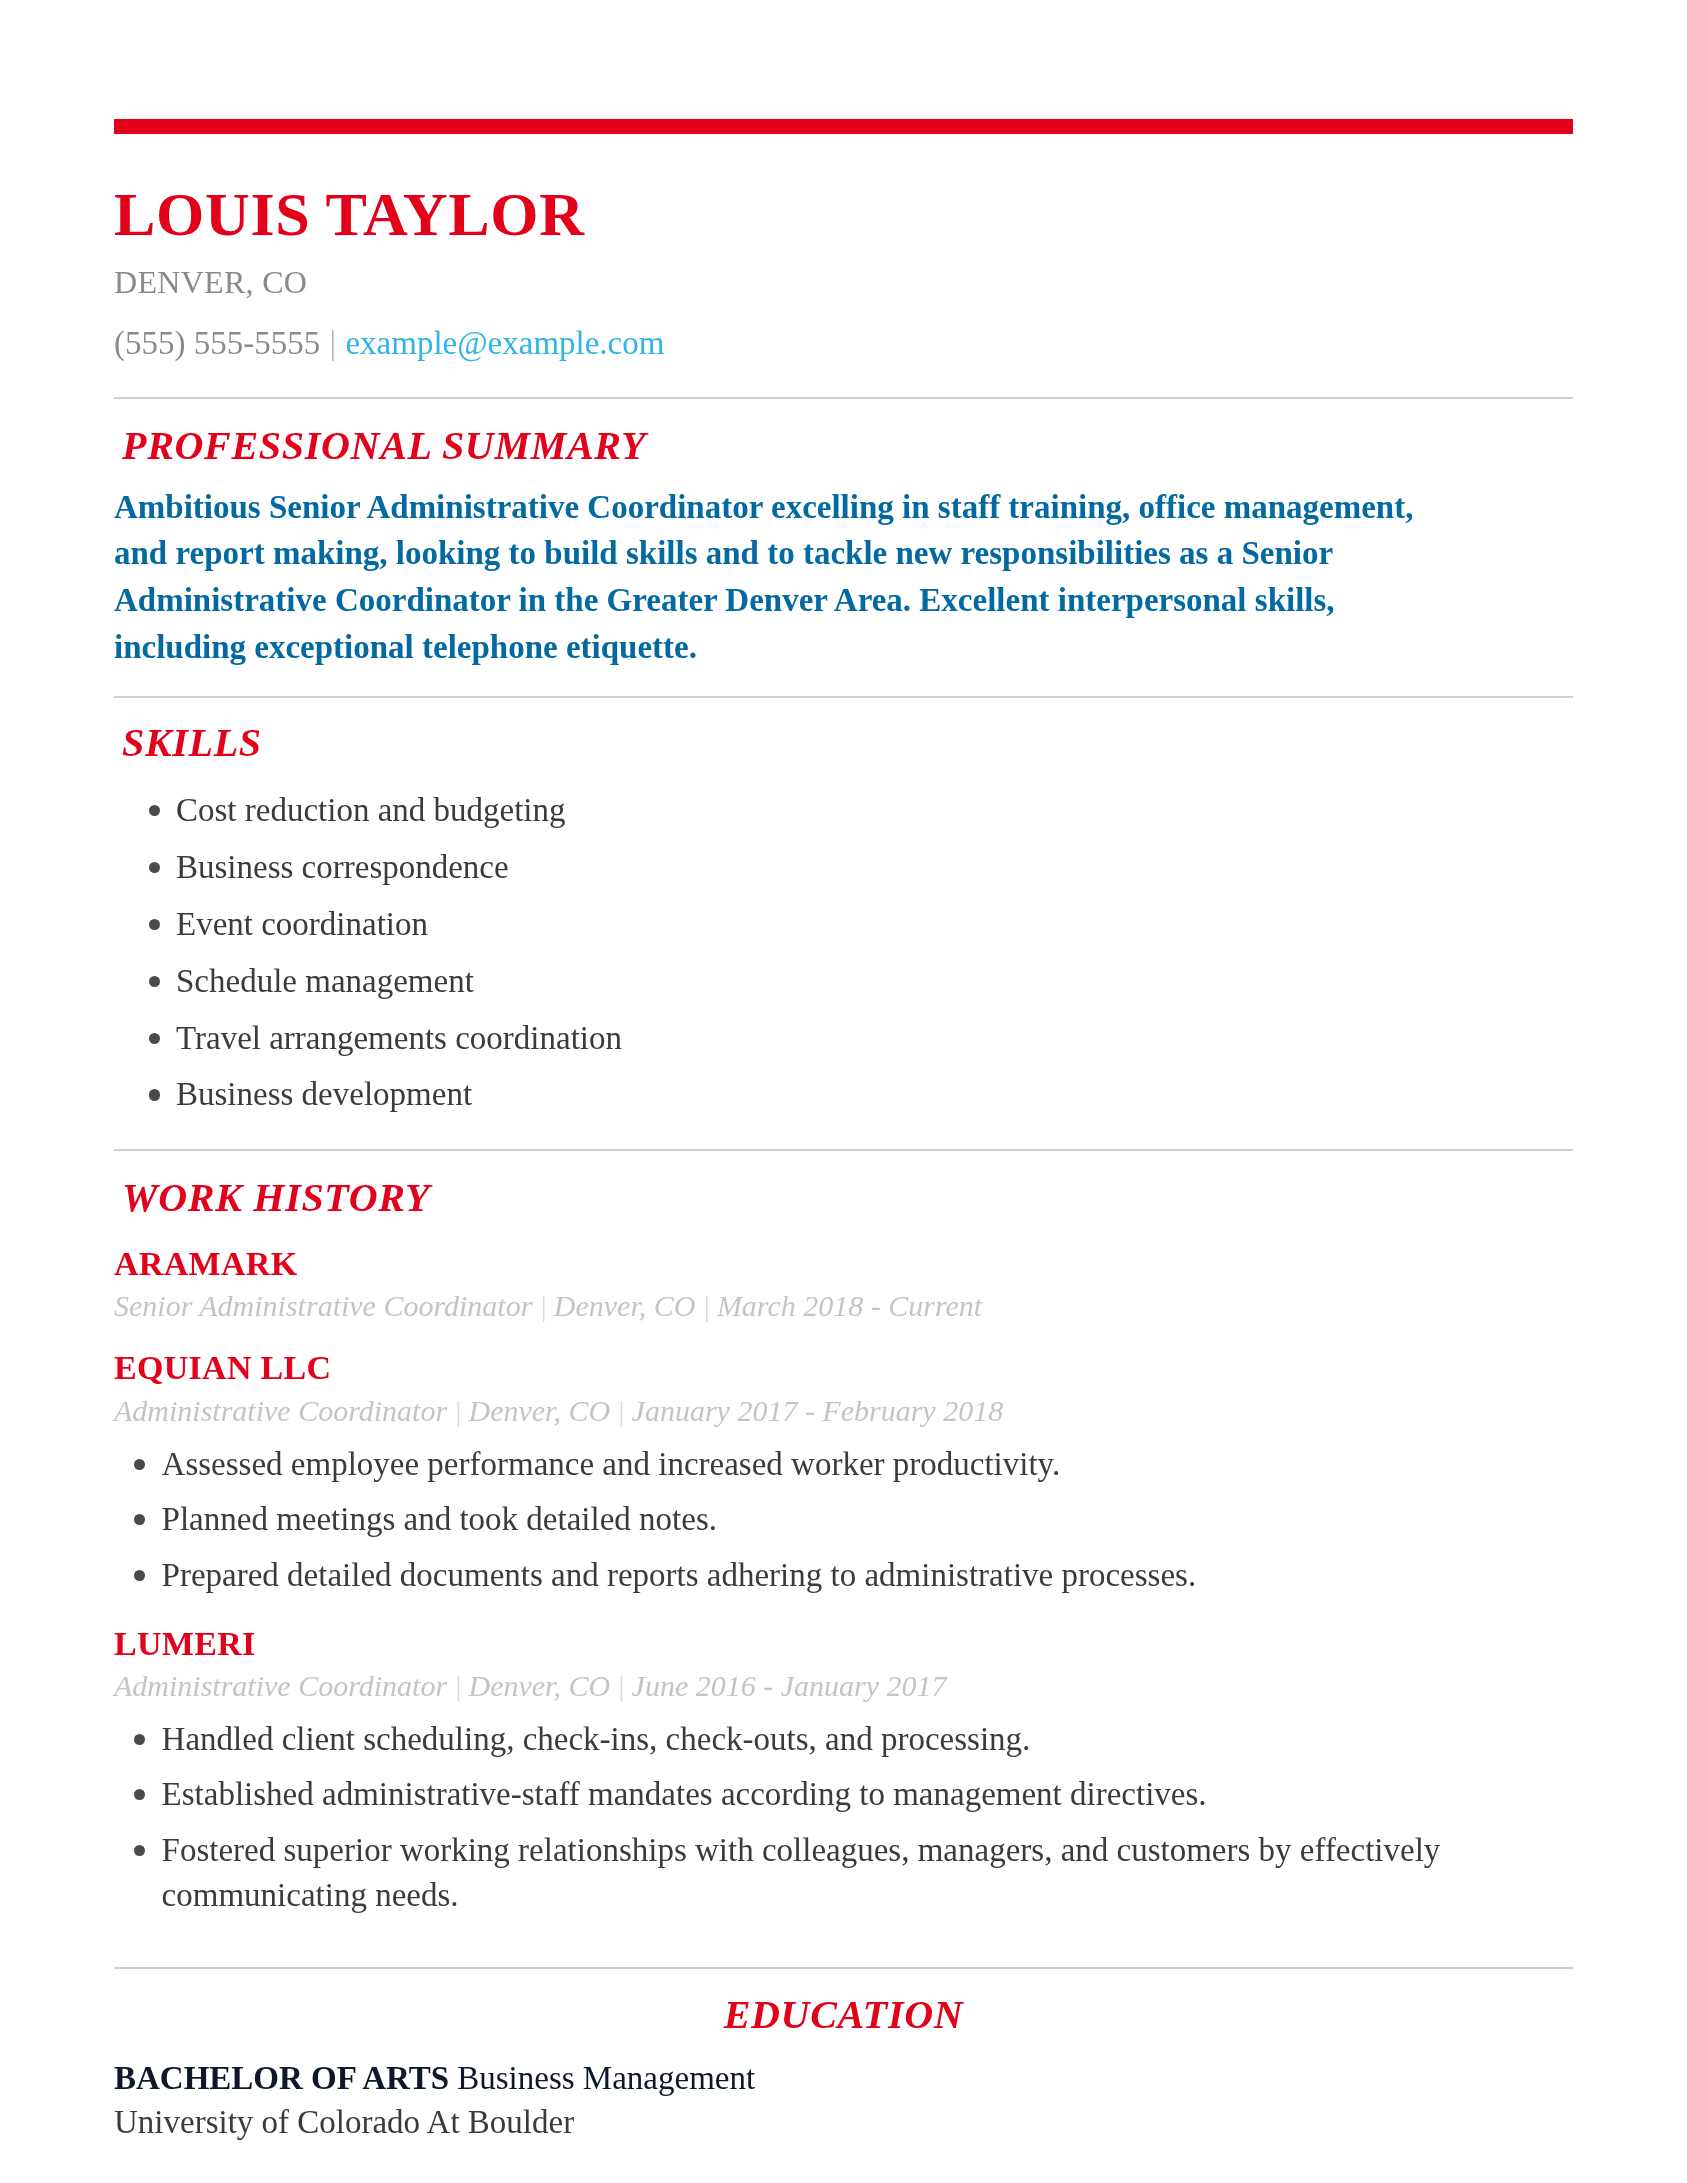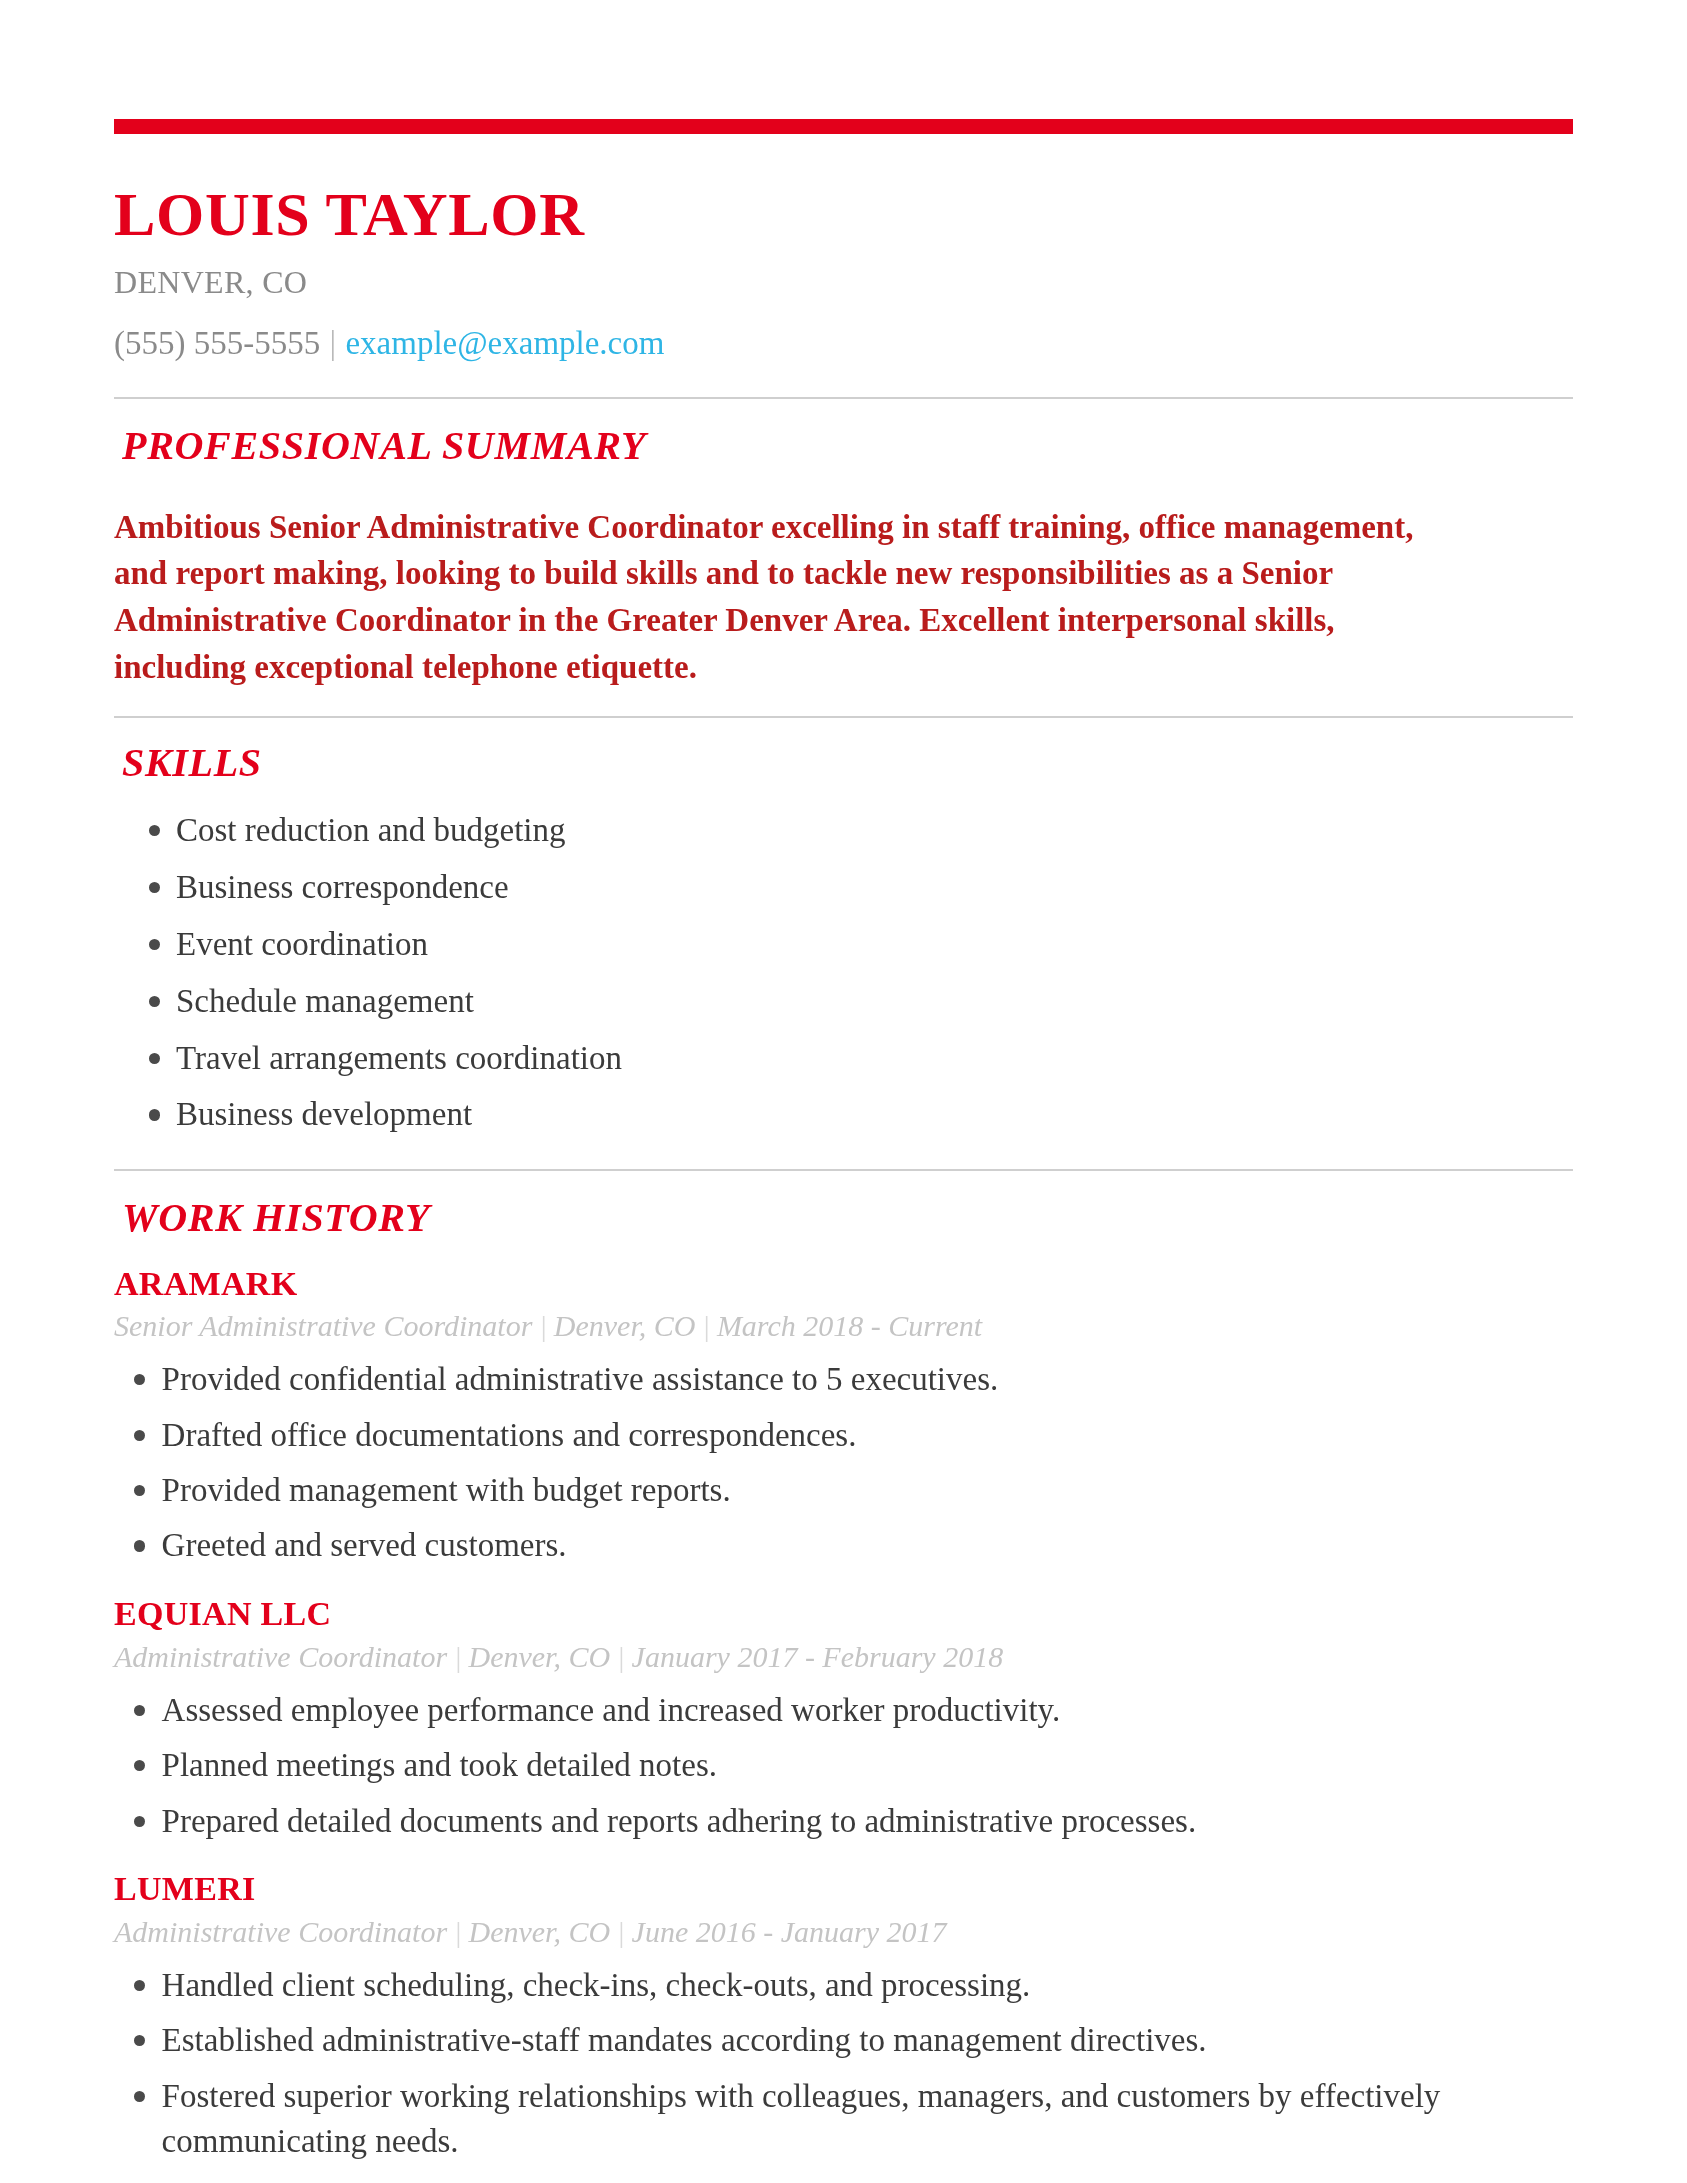--- a/index.html
+++ b/index.html
@@ -103,25 +103,25 @@
   .sec-summary .section-title { margin-top: 26.5px; }
   .sec-skills    { margin-top: 9.3px; }
   .sec-skills .section-title { margin-top: 25px; }
   .sec-work      { margin-top: 9.3px; }
   .sec-work .section-title { margin-top: 26.5px; }
   .sec-education { margin-top: 9.3px; }
   .sec-education .section-title { margin-top: 26.5px; text-align: center; }
 
   
   .summary-text {
-    margin-top: 38px;
+    margin-top: 18px;
     font-size: 33px;
     line-height: 1.42;
     font-weight: 700;
-    color: #b91c1c;
+    color: #0369a1;
     max-width: 1317px;
   }
 
   
   .skills-grid {
     margin-top: 25px;
     display: flex;
     flex-direction: column;
     padding-left: 28px;
   }
@@ -278,26 +278,20 @@
     <div class="divider div-before-work"></div>
 
     <div class="section sec-work">
       <div class="section-title">WORK HISTORY</div>
 
       <div class="job">
         <div class="company">ARAMARK</div>
         <div class="job-meta">
           <span>Senior Administrative Coordinator</span><span class="meta-sep">|</span><span>Denver, CO</span><span class="meta-sep">|</span><span>March 2018 - Current</span>
         </div>
-        <ul class="job-bullets">
-          <li>Provided confidential administrative assistance to 5 executives.</li>
-          <li>Drafted office documentations and correspondences.</li>
-          <li>Provided management with budget reports.</li>
-          <li> Greeted and served customers.</li>
-        </ul>
       </div>
 
       <div class="job">
         <div class="company">EQUIAN LLC</div>
         <div class="job-meta">
           <span>Administrative Coordinator</span><span class="meta-sep">|</span><span>Denver, CO</span><span class="meta-sep">|</span><span>January 2017 - February 2018</span>
         </div>
         <ul class="job-bullets">
           <li>Assessed employee performance and increased worker productivity.</li>
           <li>Planned meetings and took detailed notes.</li>

